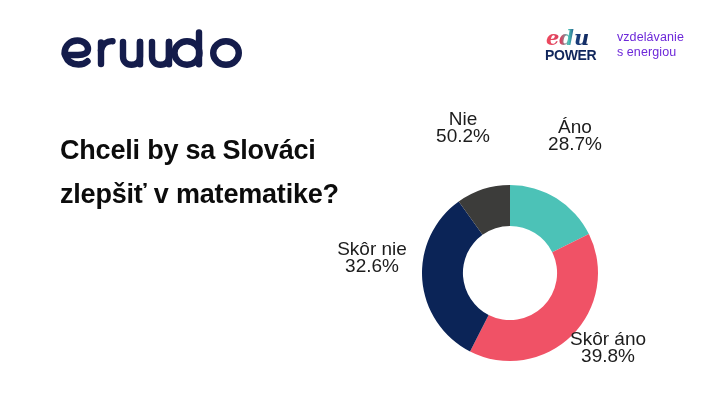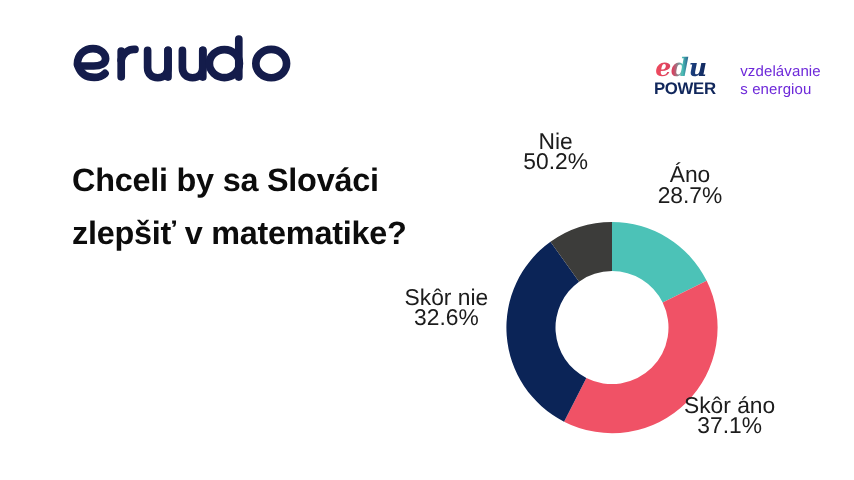--- a/index.html
+++ b/index.html
@@ -23,23 +23,23 @@
     top: 28px;
     width: 200px;
     height: 44px;
   }
   #erudo-logo svg { display: block; }
 
   
   #edupower-logo {
     position: absolute;
     right: 28px;
-    top: 44px;
+    top: 26px;
     display: flex;
-    align-items: flex-end;
+    align-items: center;
     gap: 9px;
   }
   #edupower-mark {
     position: relative;
     width: 63px;
     height: 38px;
   }
   #edupower-mark svg { display: block; }
   #edupower-tagline {
     font-size: 12.5px;
@@ -85,21 +85,21 @@
     font-size: 19px;
     line-height: 17px;
     text-align: center;
     white-space: nowrap;
     font-weight: 400;
   }
   .slice-label .lbl-name { display: block; }
   .slice-label .lbl-pct  { display: block; }
 
   #label-nie      { left:  96px; top:  15px; width: 74px; }
-  #label-ano      { left: 208px; top:  23px; width: 74px; margin-top: 20px; }
+  #label-ano      { left: 208px; top:  23px; width: 74px; }
   #label-skor-nie { left:   0px; top: 145px; width: 84px; }
   #label-skor-ano { left: 230px; top: 235px; width: 96px; }
 </style>
 </head>
 <body>
 
 <div id="erudo-logo">
   <svg width="200" height="44" viewBox="0 0 200 44" xmlns="http://www.w3.org/2000/svg">
     <g fill="none" stroke="#141c4b" stroke-width="6.4" stroke-linecap="round" stroke-linejoin="round">
 
@@ -175,15 +175,15 @@
     <span class="lbl-pct">28.7%</span>
   </div>
 
   <div class="slice-label" id="label-skor-nie">
     <span class="lbl-name">Skôr nie</span>
     <span class="lbl-pct">32.6%</span>
   </div>
 
   <div class="slice-label" id="label-skor-ano">
     <span class="lbl-name">Skôr áno</span>
-    <span class="lbl-pct">37.1%</span>
+    <span class="lbl-pct">39.8%</span>
   </div>
 </div>
 
 </body></html>

